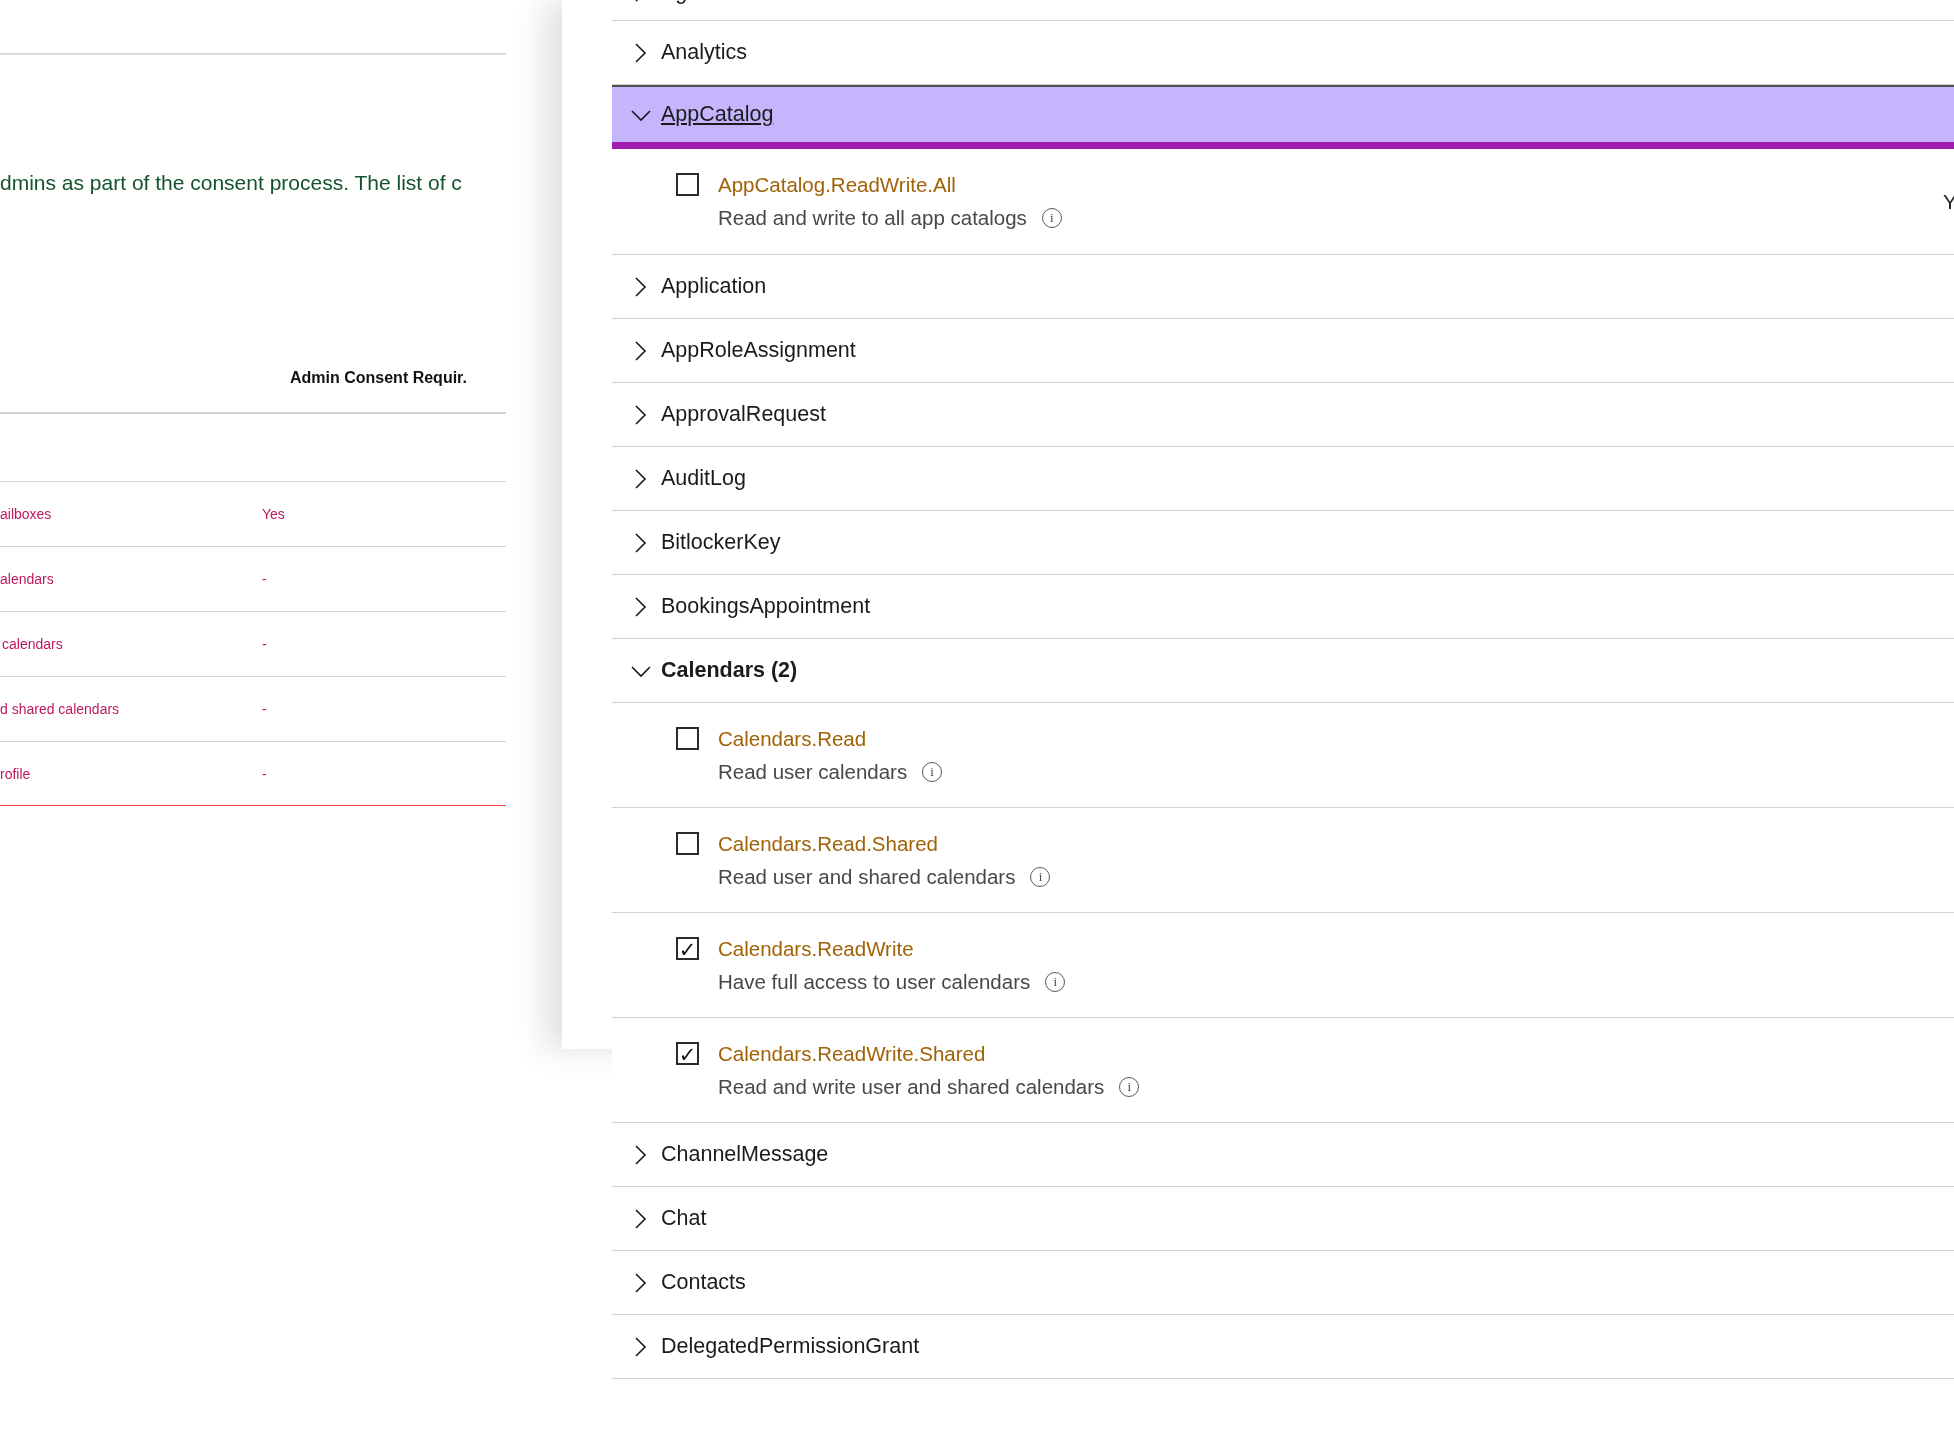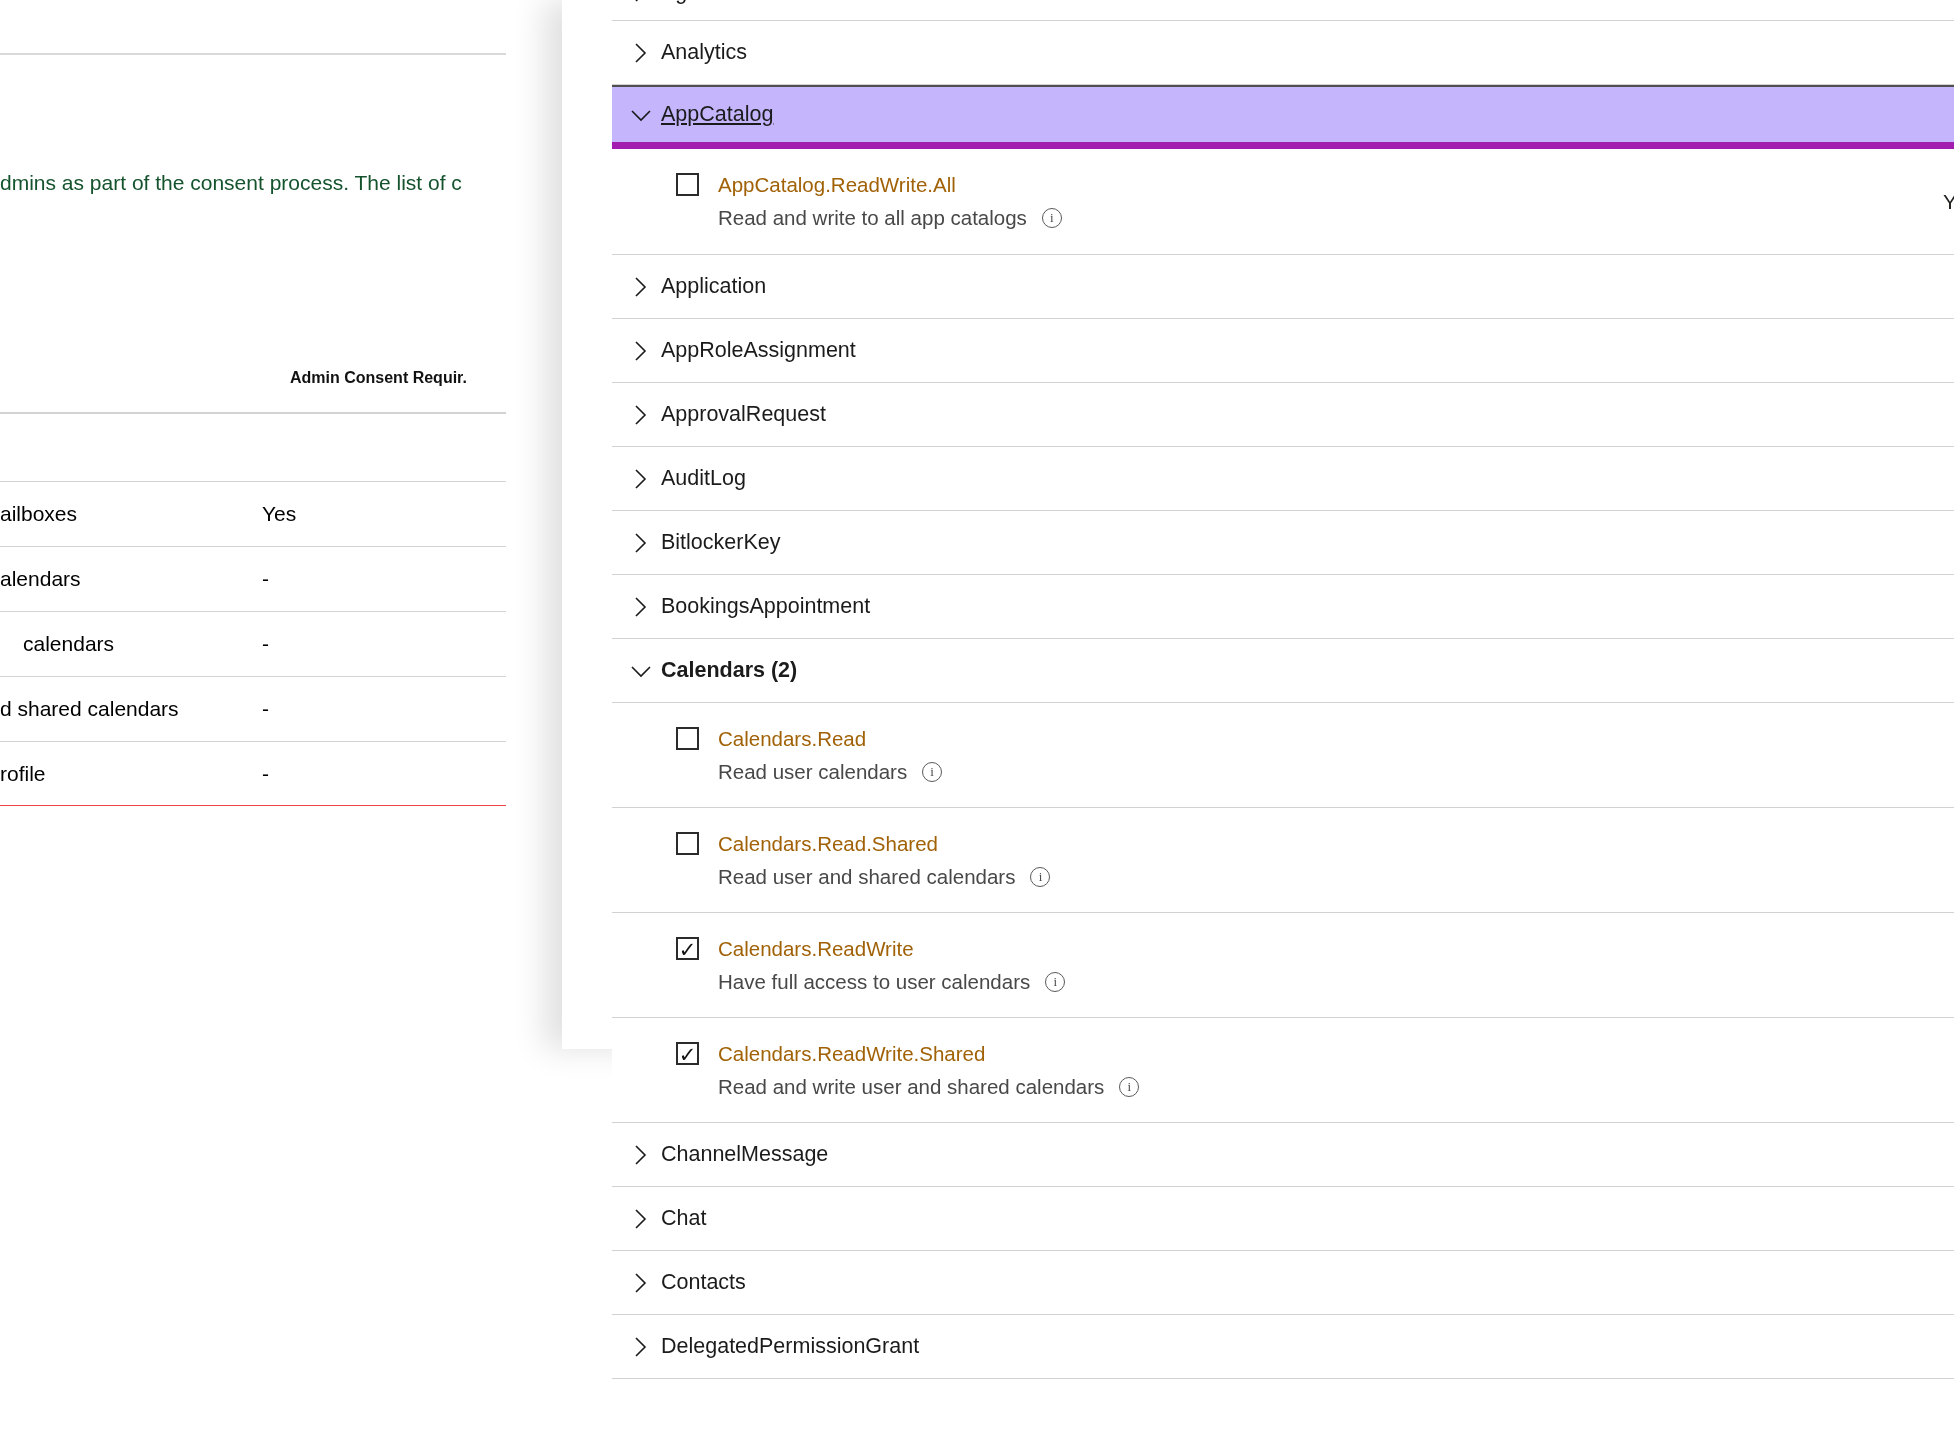--- a/index.html
+++ b/index.html
@@ -9,24 +9,24 @@
     font-family:"Liberation Sans", sans-serif; color:#201f1e;
   }
 
   
   .left-page { position:absolute; top:0; left:0; width:562px; height:1438px; background:#fff; overflow:hidden; }
   .top-rule   { position:absolute; top:53px;  left:0; width:506px; height:2px; background:#d9d9d9; }
   .intro      { position:absolute; top:171px; left:0; white-space:nowrap; font-size:21px; color:#14532d; }
   .col-header { position:absolute; top:369px; left:290px; white-space:nowrap; font-size:16px; font-weight:bold; color:#111; }
   .header-rule{ position:absolute; top:412px; left:0; width:506px; height:2px; background:#d2d2d2; }
   .perm-table { position:absolute; top:481px; left:0; width:506px; }
-  .t-row  { height:65px; border-top:1px solid #d4d4d4; display:flex; align-items:center; font-size:21px; color:#000000; }
+  .t-row  { height:65px; border-top:1px solid #d4d4d4; display:flex; align-items:center; font-size:14px; color:#be185d; }
   .t-row:last-child { border-bottom:1px solid #ef4444; }
   .t-label{ flex:0 0 262px; white-space:nowrap; overflow:visible; }
-  .t-label.pad8 { padding-left:23px; }
+  .t-label.pad8 { padding-left:2px; }
   .t-value{ white-space:nowrap; }
 
   
   .flyout { position:absolute; top:0; left:562px; width:1392px; height:1049px; background:#fff;
             box-shadow:-18px 0 30px rgba(0,0,0,.12); }
   .list   { position:absolute; top:0; left:50px; right:0; }
 
   .row { position:relative; border-bottom:1px solid #d2d2d2; background:#fff; }
 
   

